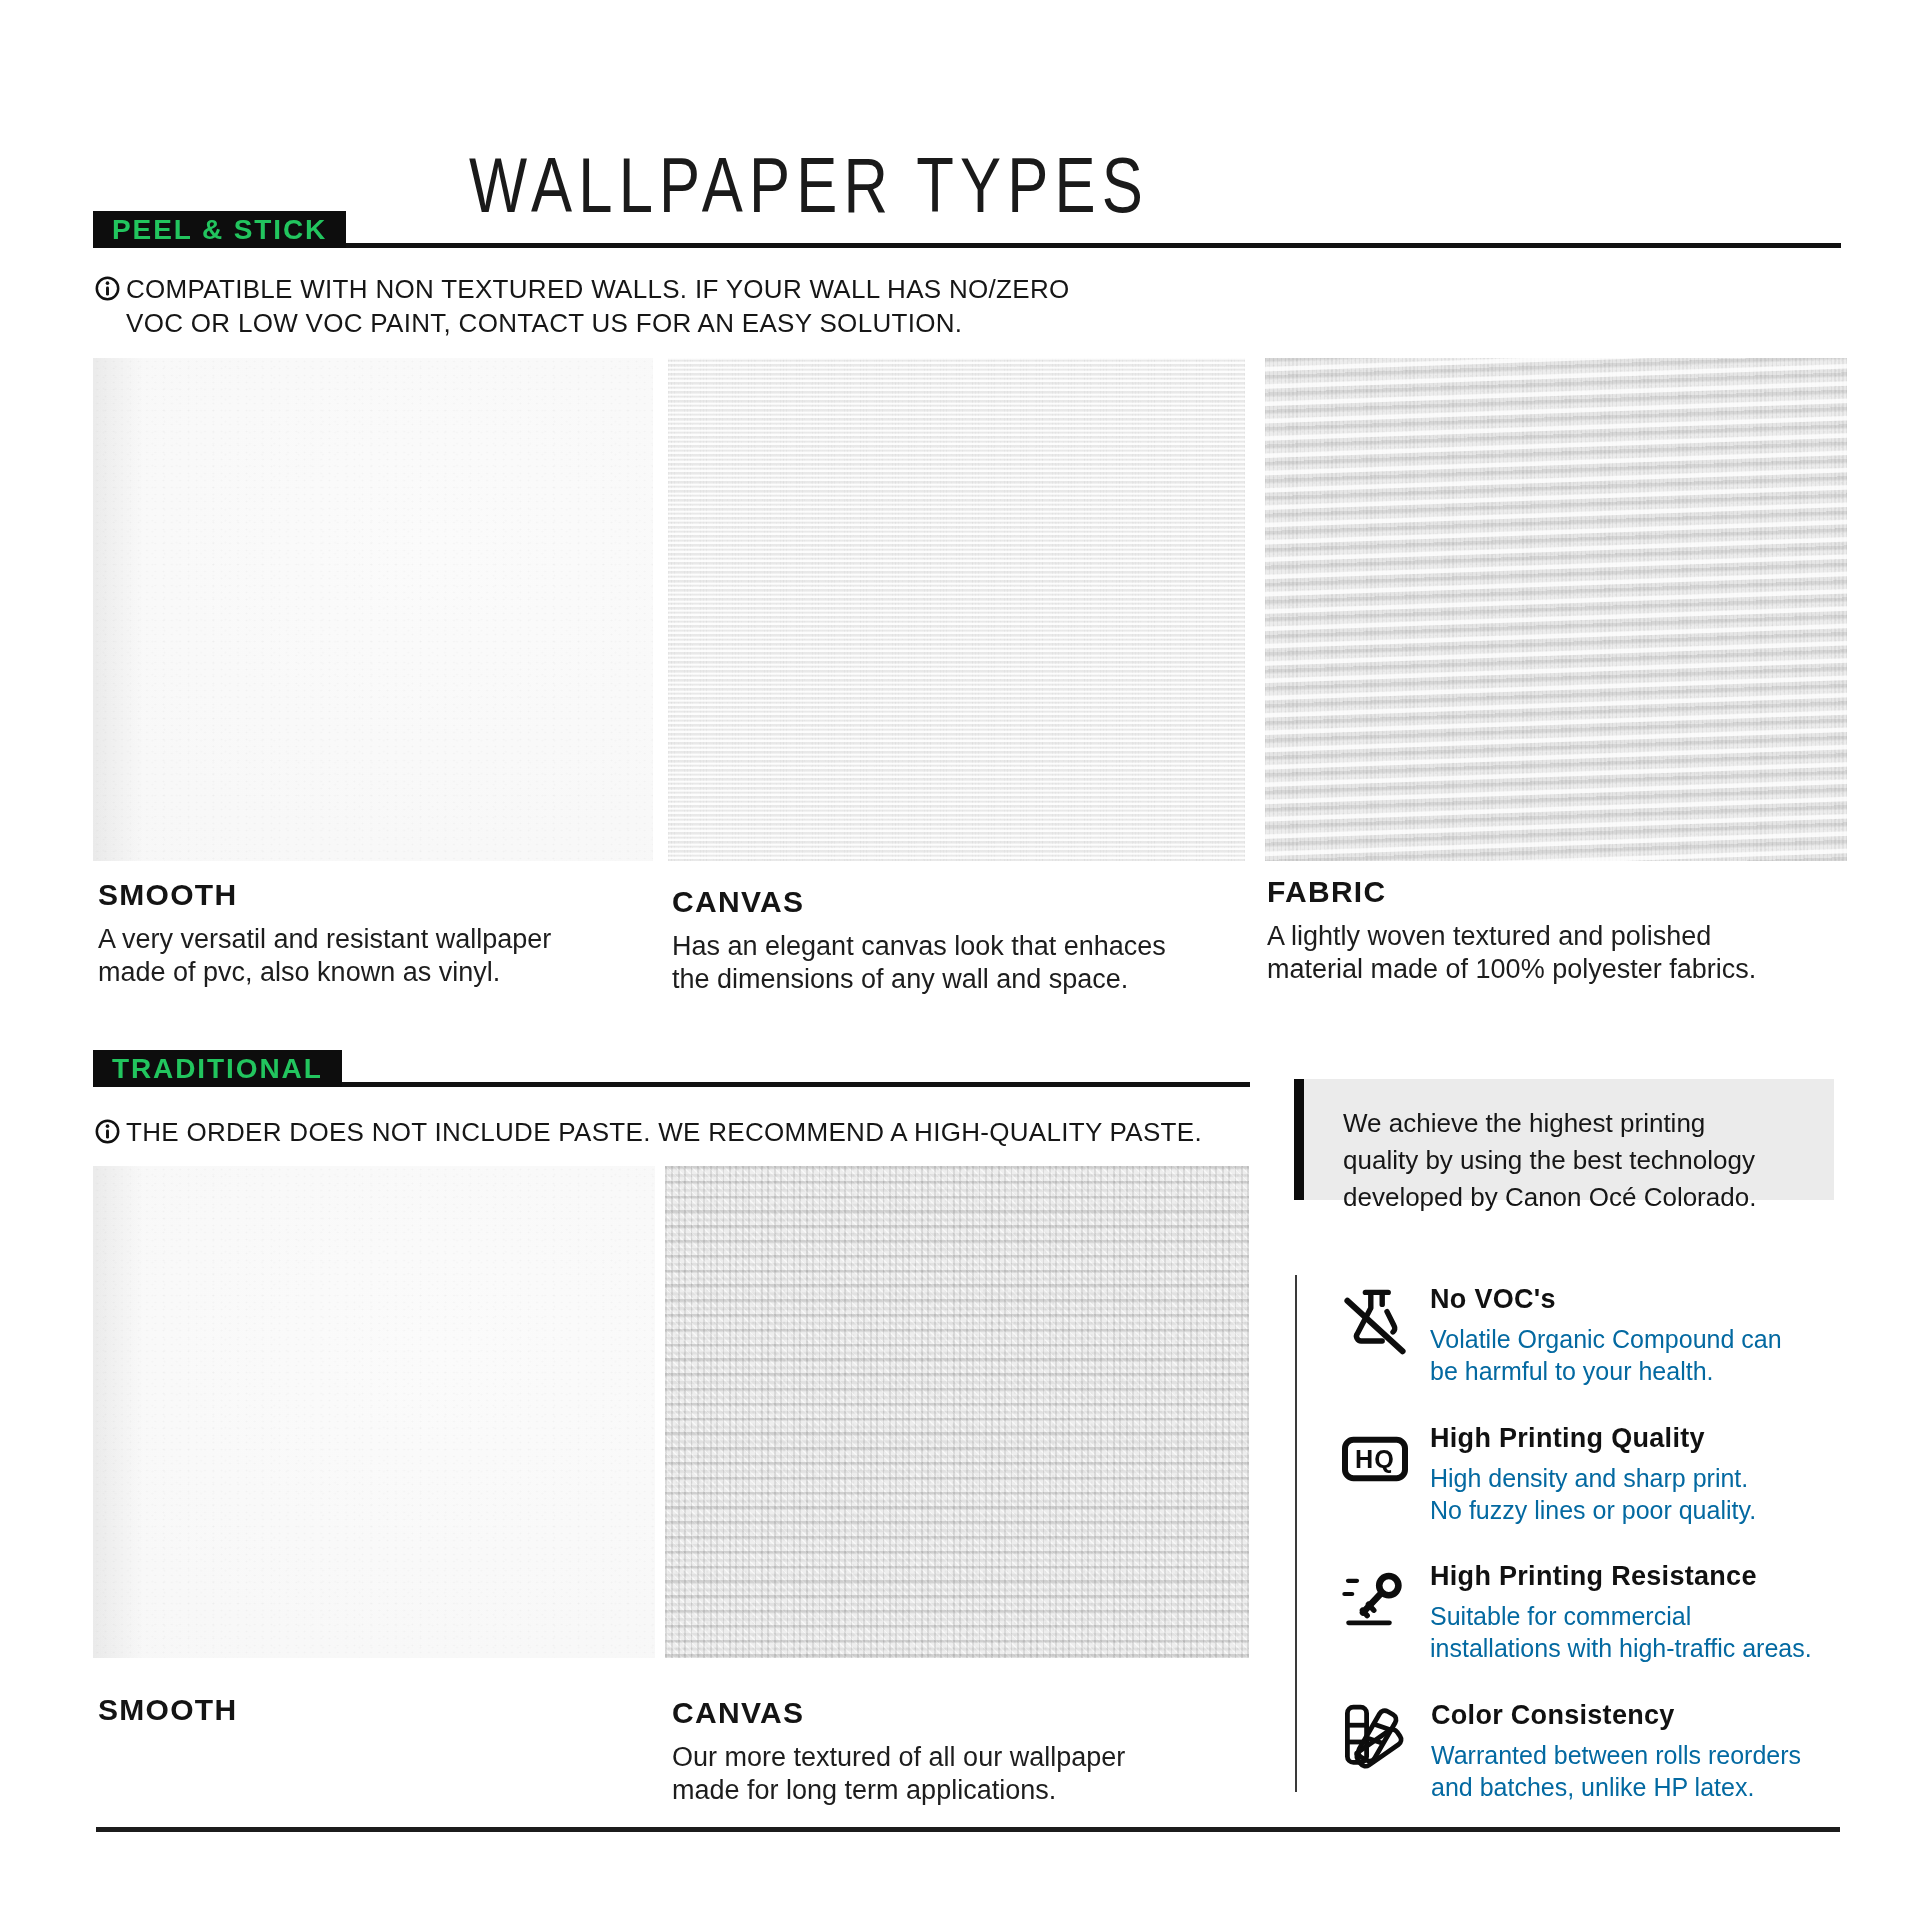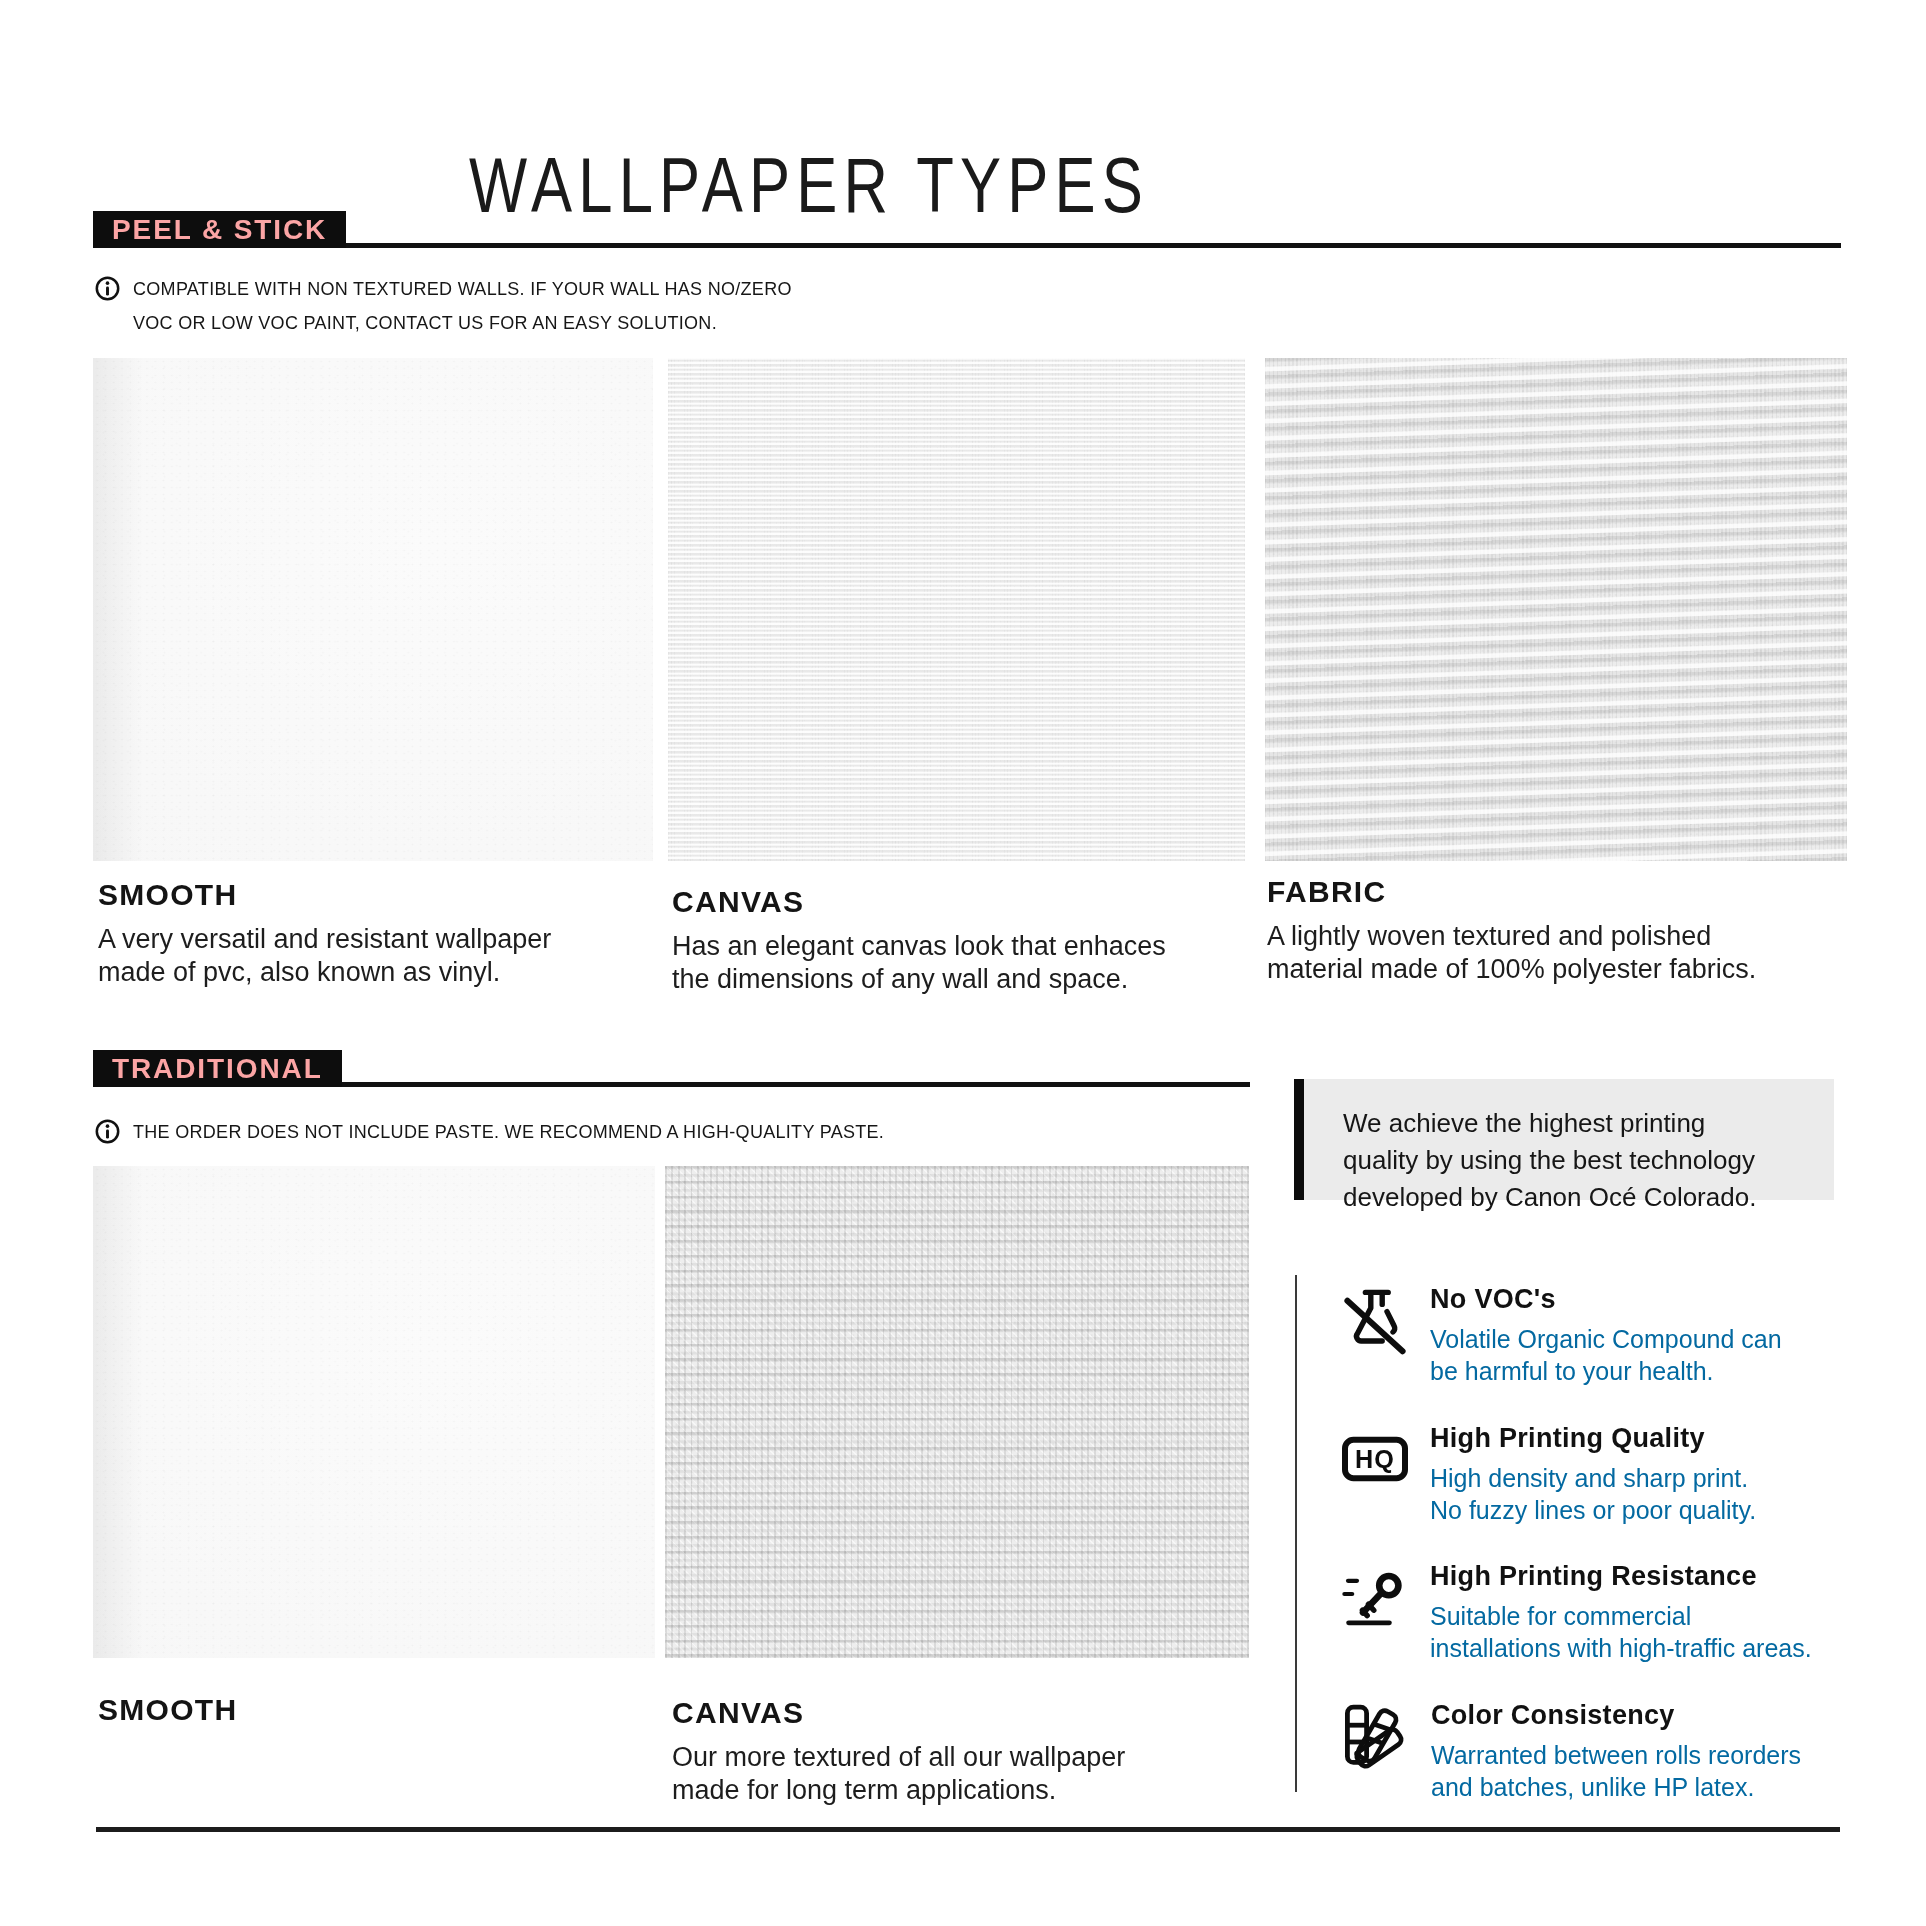--- a/index.html
+++ b/index.html
@@ -8,35 +8,35 @@
     font-family:"Liberation Sans", sans-serif;color:#121212;
   }
   
   .title{
     position:absolute;top:89px;left:0;width:1618px;text-align:center;
     font-size:77px;font-weight:400;letter-spacing:7.7px;white-space:nowrap;
     transform:scaleX(0.80);transform-origin:center top;color:#1a1a1a;
   }
   
   .tag{
-    position:absolute;background:#0d0d0d;color:#fca5a5;
+    position:absolute;background:#0d0d0d;color:#22c55e;
     height:37px;line-height:37px;padding:0 19px;
     font-size:28px;font-weight:700;letter-spacing:1.9px;white-space:nowrap;
     z-index:2;
   }
   .tag-peel{left:93px;top:211px;min-width:202px;}
   .tag-trad{left:93px;top:1050px;min-width:209px;}
   .rule{position:absolute;background:#111111;height:4.5px;z-index:1;}
   .rule-peel{left:93px;top:243px;width:1748px;}
   .rule-trad{left:93px;top:1082px;width:1157px;}
   .rule-bottom{left:96px;top:1827px;width:1744px;height:5.1px;background:#1c1c1c;}
   
   .note{
-    position:absolute;display:flex;align-items:flex-start;gap:12px;
-    font-size:18px;line-height:34px;letter-spacing:0.3px;color:#161616;
+    position:absolute;display:flex;align-items:flex-start;gap:5px;
+    font-size:26px;line-height:34px;letter-spacing:0.3px;color:#161616;
   }
   .note-peel{left:94px;top:272px;width:1091px;}
   .note-trad{left:94px;top:1115px;width:1220px;text-align:center;}
   .info-badge{flex:none;width:27px;height:27px;margin-top:2.6px;}
   .note-text{white-space:pre-line;}
   
   .swatch{position:absolute;}
   .sw-p-smooth{left:93px;top:358px;width:560px;height:503px;}
   .sw-p-canvas{left:668px;top:358px;width:577px;height:503px;}
   .sw-p-fabric{left:1265px;top:358px;width:582px;height:503px;}

